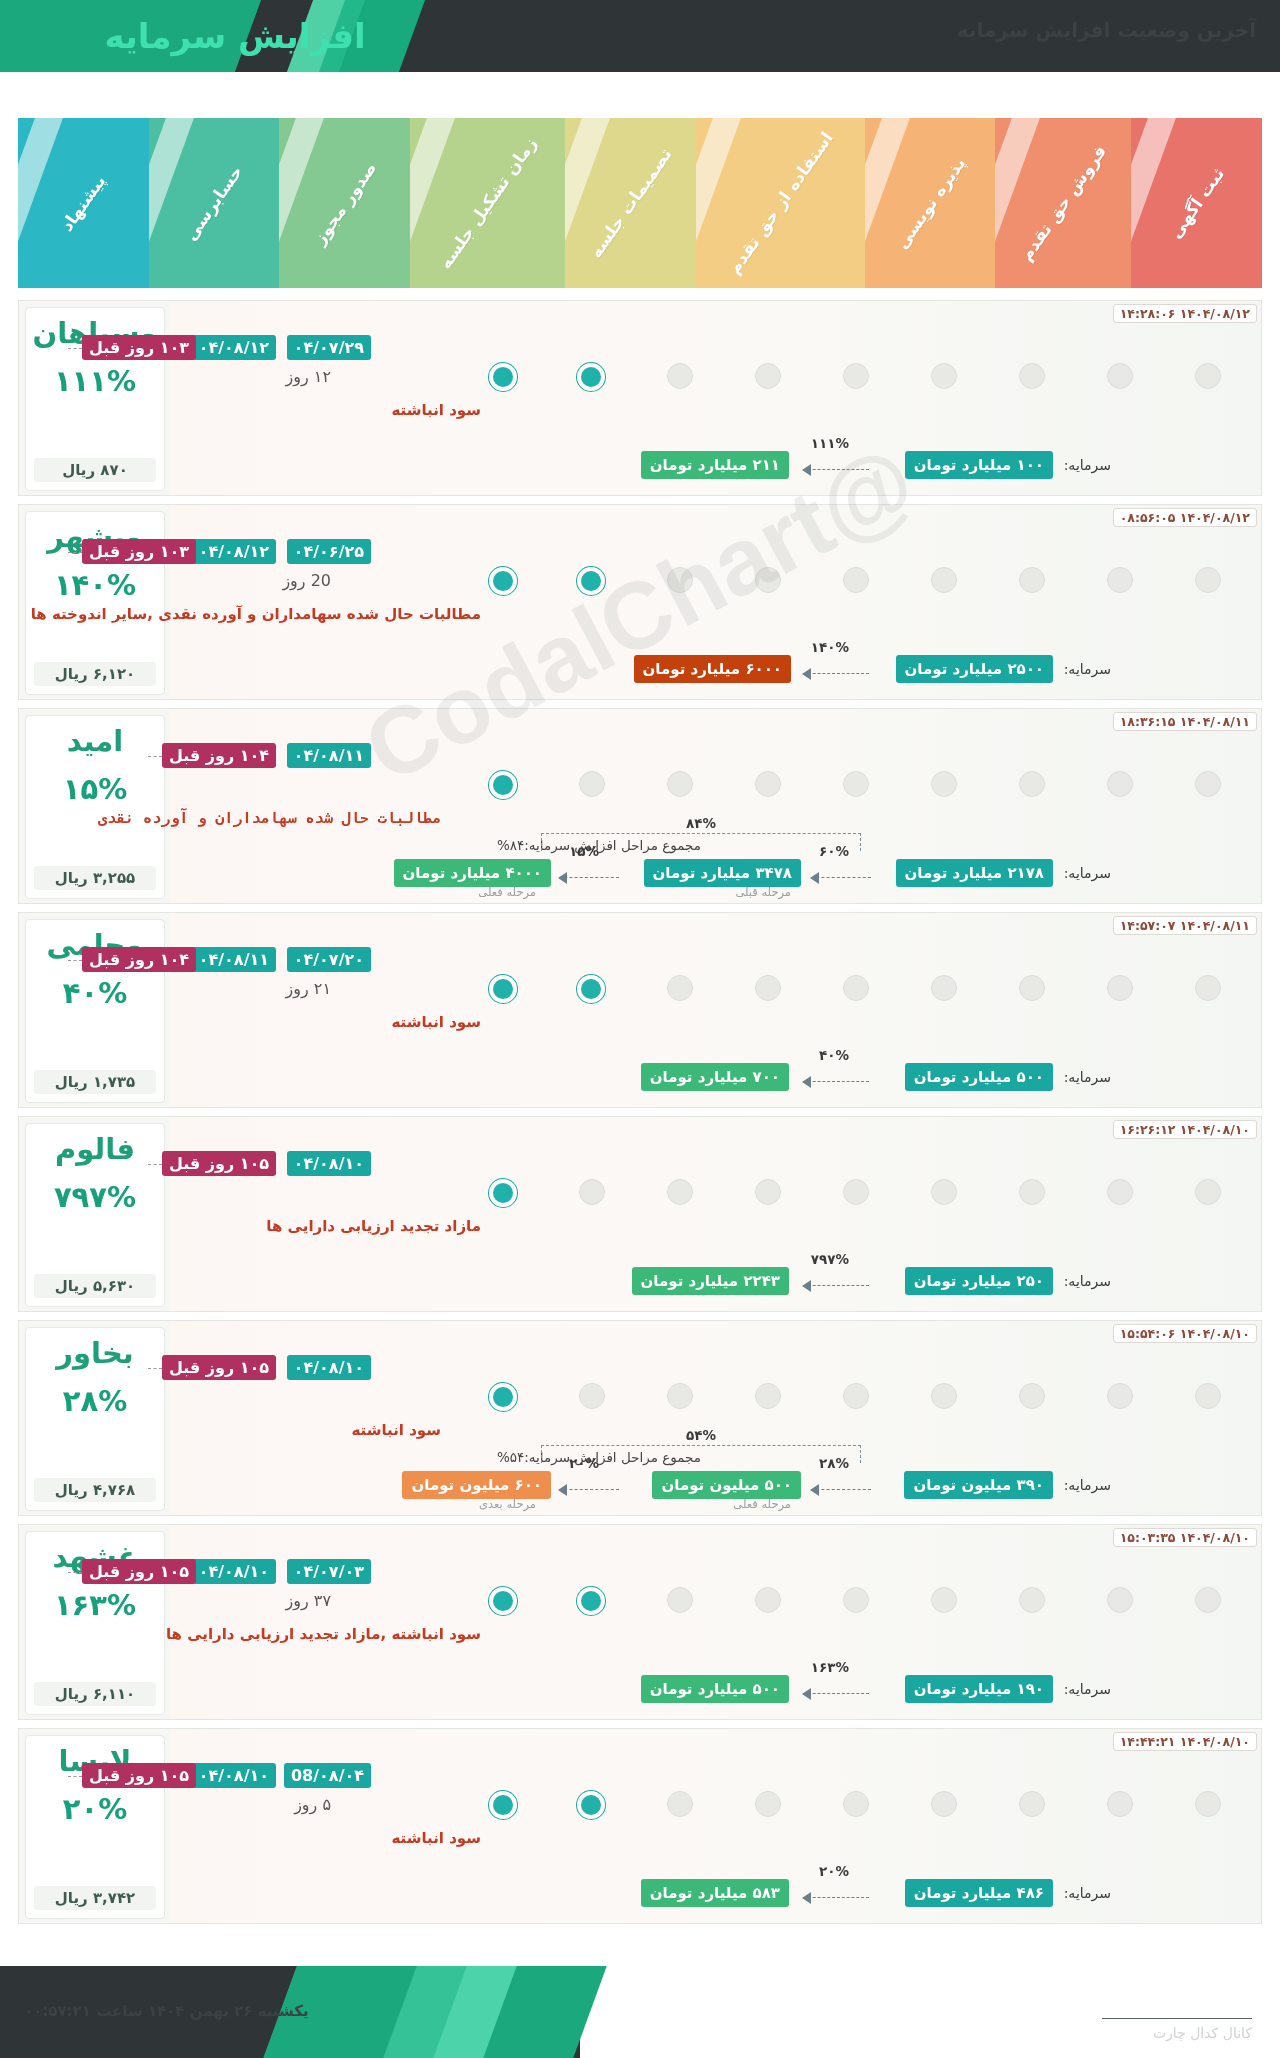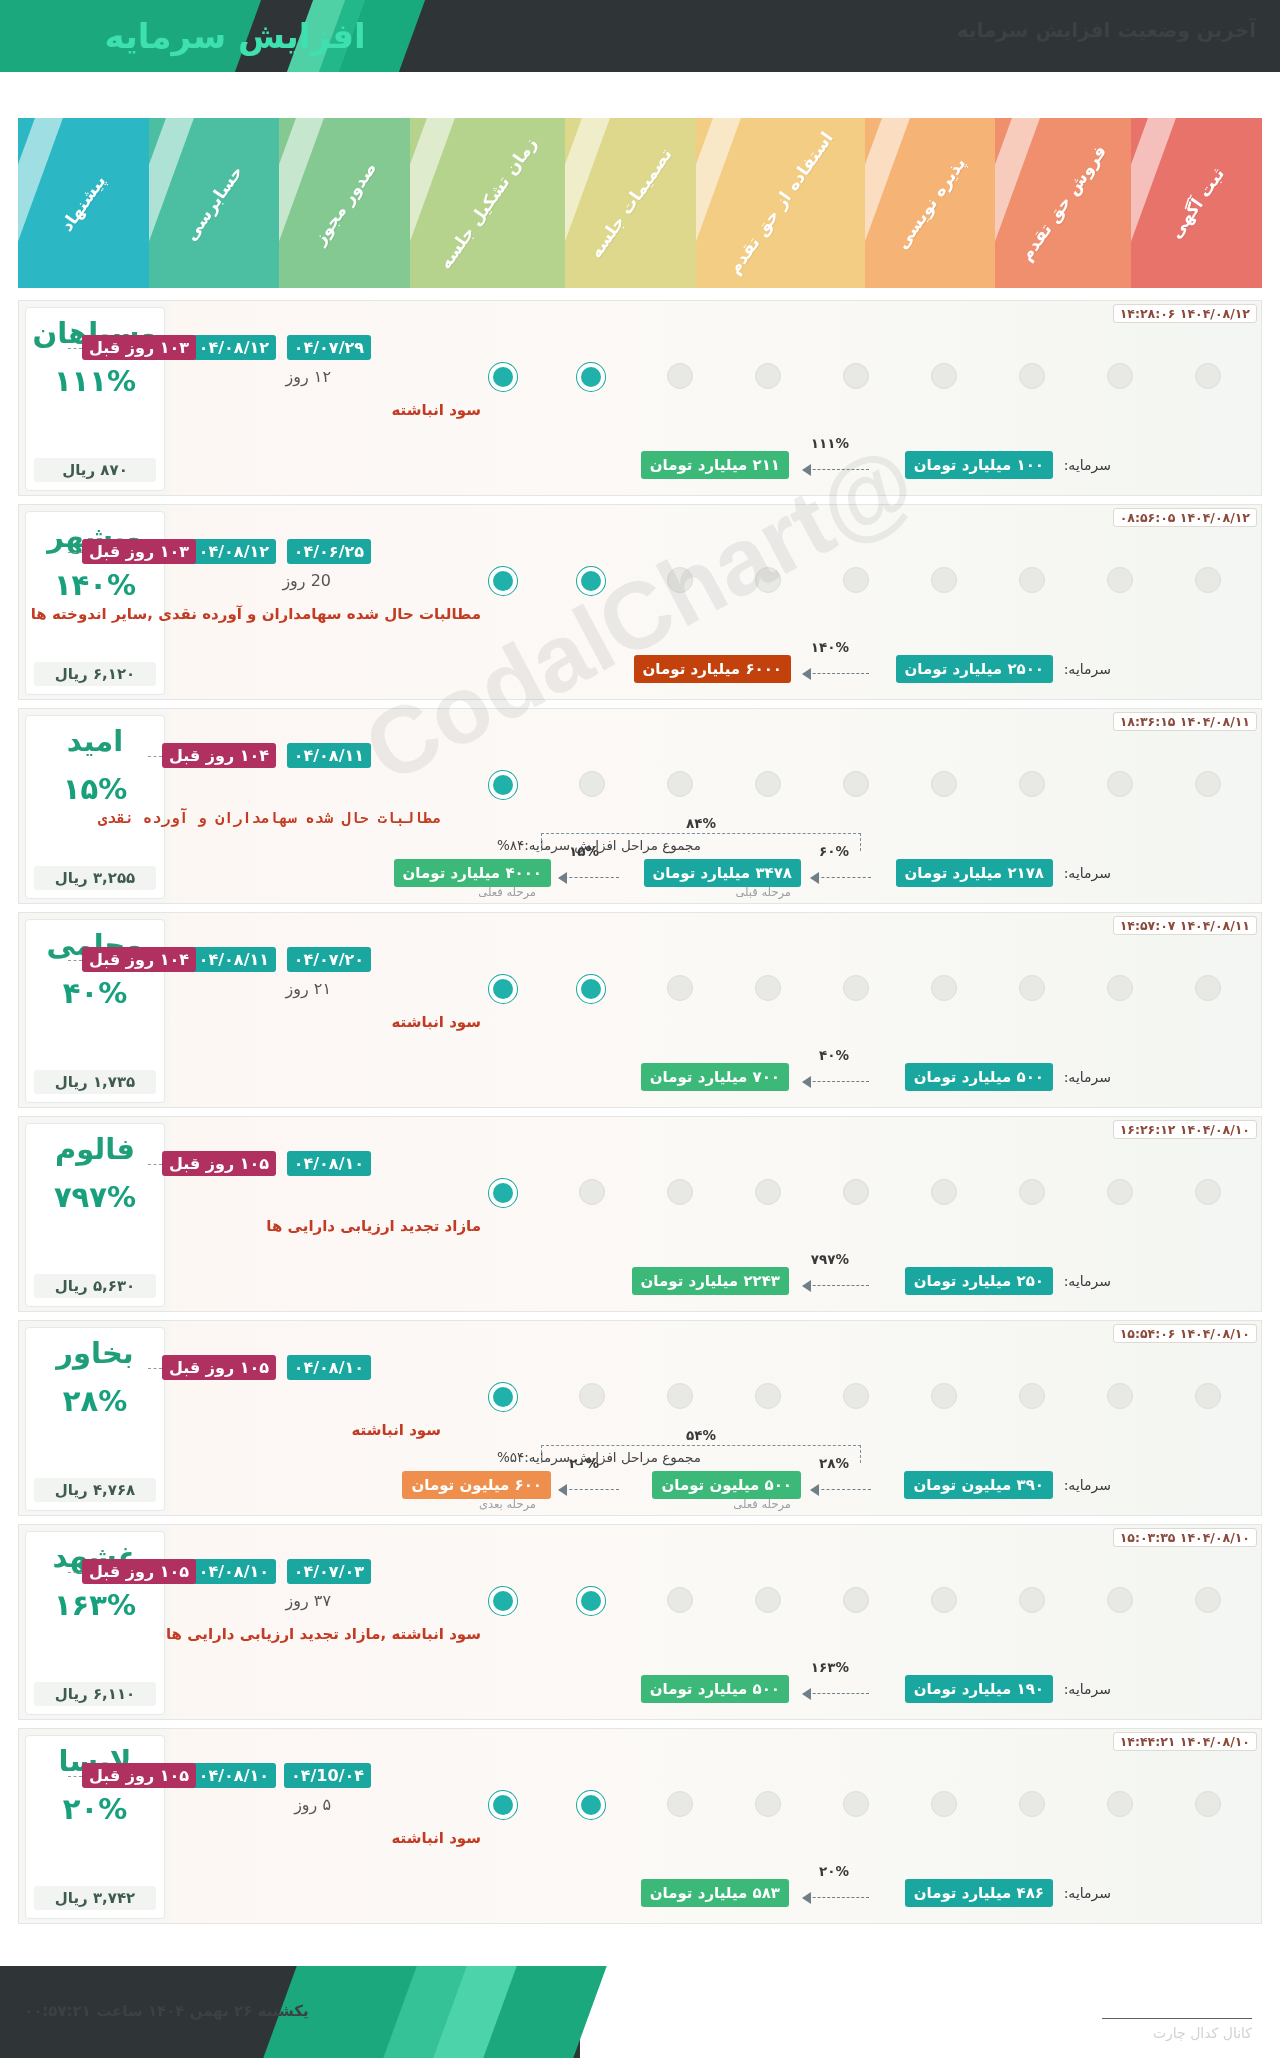--- a/index.html
+++ b/index.html
@@ -516,21 +516,21 @@
         <div class="dot" style="right: 40px;"></div>
         <div class="dot" style="right: 128px;"></div>
         <div class="dot" style="right: 216px;"></div>
         <div class="dot" style="right: 304px;"></div>
         <div class="dot" style="right: 392px;"></div>
         <div class="dot" style="right: 480px;"></div>
         <div class="dot" style="right: 568px;"></div>
         <div class="dot active" style="right: 656px;"></div>
         <div class="dot active" style="right: 744px;"></div>
       </div>
-      <div class="chip teal" style="right: 890px; top: 34px;">۰۴/10/۰۴</div>
+      <div class="chip teal" style="right: 890px; top: 34px;">08/۰۸/۰۴</div>
       <div class="chip teal line" style="right: 985px; top: 34px;">۰۴/۰۸/۱۰</div>
       <div class="chip magenta line" style="right: 1065px; top: 34px;">۱۰۵ روز قبل</div>
       <div class="days-label" style="right: 930px; top: 66px;">۵ روز</div>
       <div class="reason" style="right: 780px; top: 100px;">سود انباشته</div>
       <div class="flow">
         <div class="cap-label" style="right: 0px;">سرمایه:</div>
         <div class="cap-box" style="background: rgb(26, 167, 159); right: 58px;">۴۸۶ میلیارد تومان</div>
         <div class="arrow" style="right: 242px; width: 66px;"></div>
         <div class="pct-top" style="right: 262px; bottom: 28px;">۲۰%</div>
         <div class="cap-box" style="background: rgb(60, 184, 120); right: 322px;">۵۸۳ میلیارد تومان</div>

